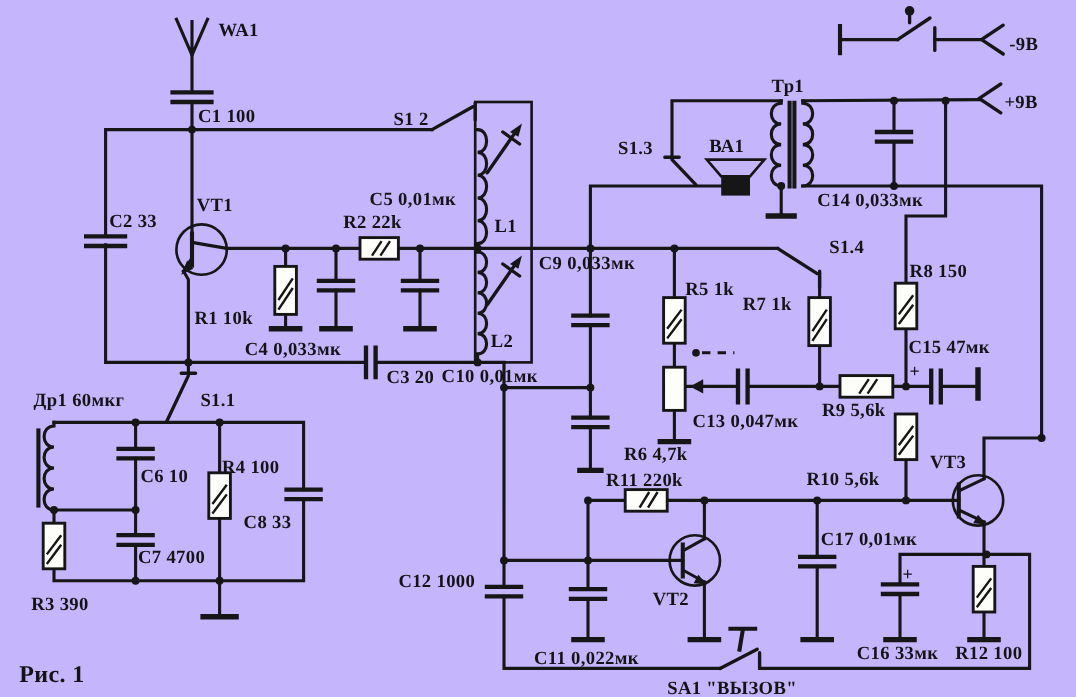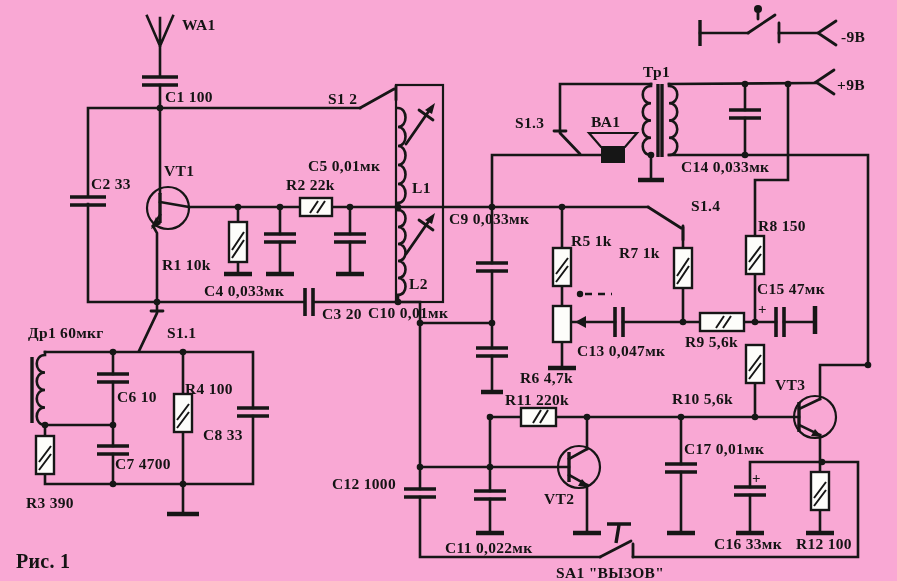--- a/index.html
+++ b/index.html
@@ -1,16 +1,16 @@
 <!DOCTYPE html>
 <html><head>
 <meta charset="utf-8">
 <style>
   html,body{margin:0;padding:0;background:#e8e8e4;}
-  .page{position:relative;width:897px;height:581px;background:#f9a8d4;overflow:hidden;
+  .page{position:relative;width:897px;height:581px;background:#c4b5fd;overflow:hidden;
         font-family:"Liberation Serif",serif;}
   svg text{font-family:"Liberation Serif",serif;font-weight:bold;fill:#141414;font-size:15.5px;
            letter-spacing:.3px;}
   svg text.big{font-size:20px;}
   svg text.plus{font-size:15px;}
   .ln{stroke:#161616;stroke-width:2.6;fill:none;stroke-linecap:square;}
   .thin{stroke:#161616;stroke-width:2.2;fill:none;}
   .plate{stroke:#161616;stroke-width:3.6;fill:none;stroke-linecap:butt;}
   .gnd{stroke:#161616;stroke-width:4.5;fill:none;stroke-linecap:butt;}
   .bar{stroke:#161616;stroke-width:3.4;fill:none;stroke-linecap:butt;}

